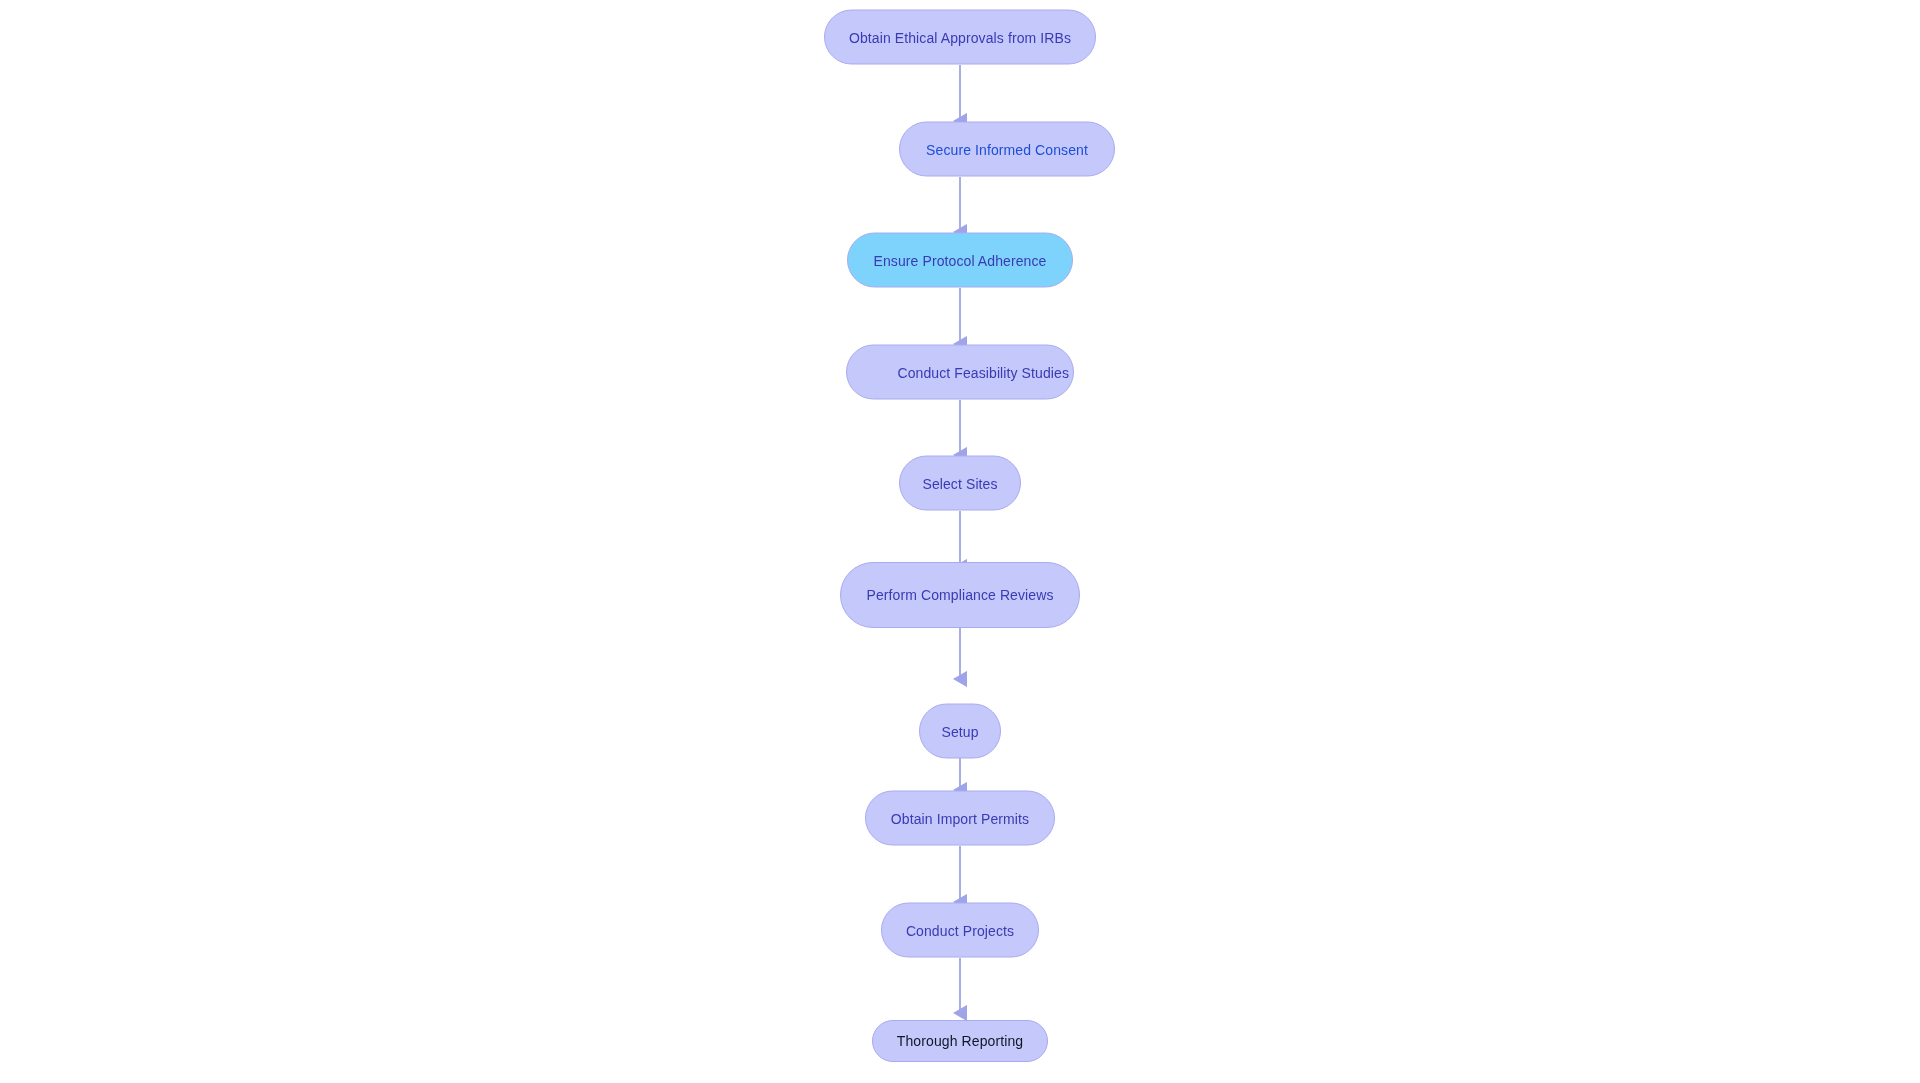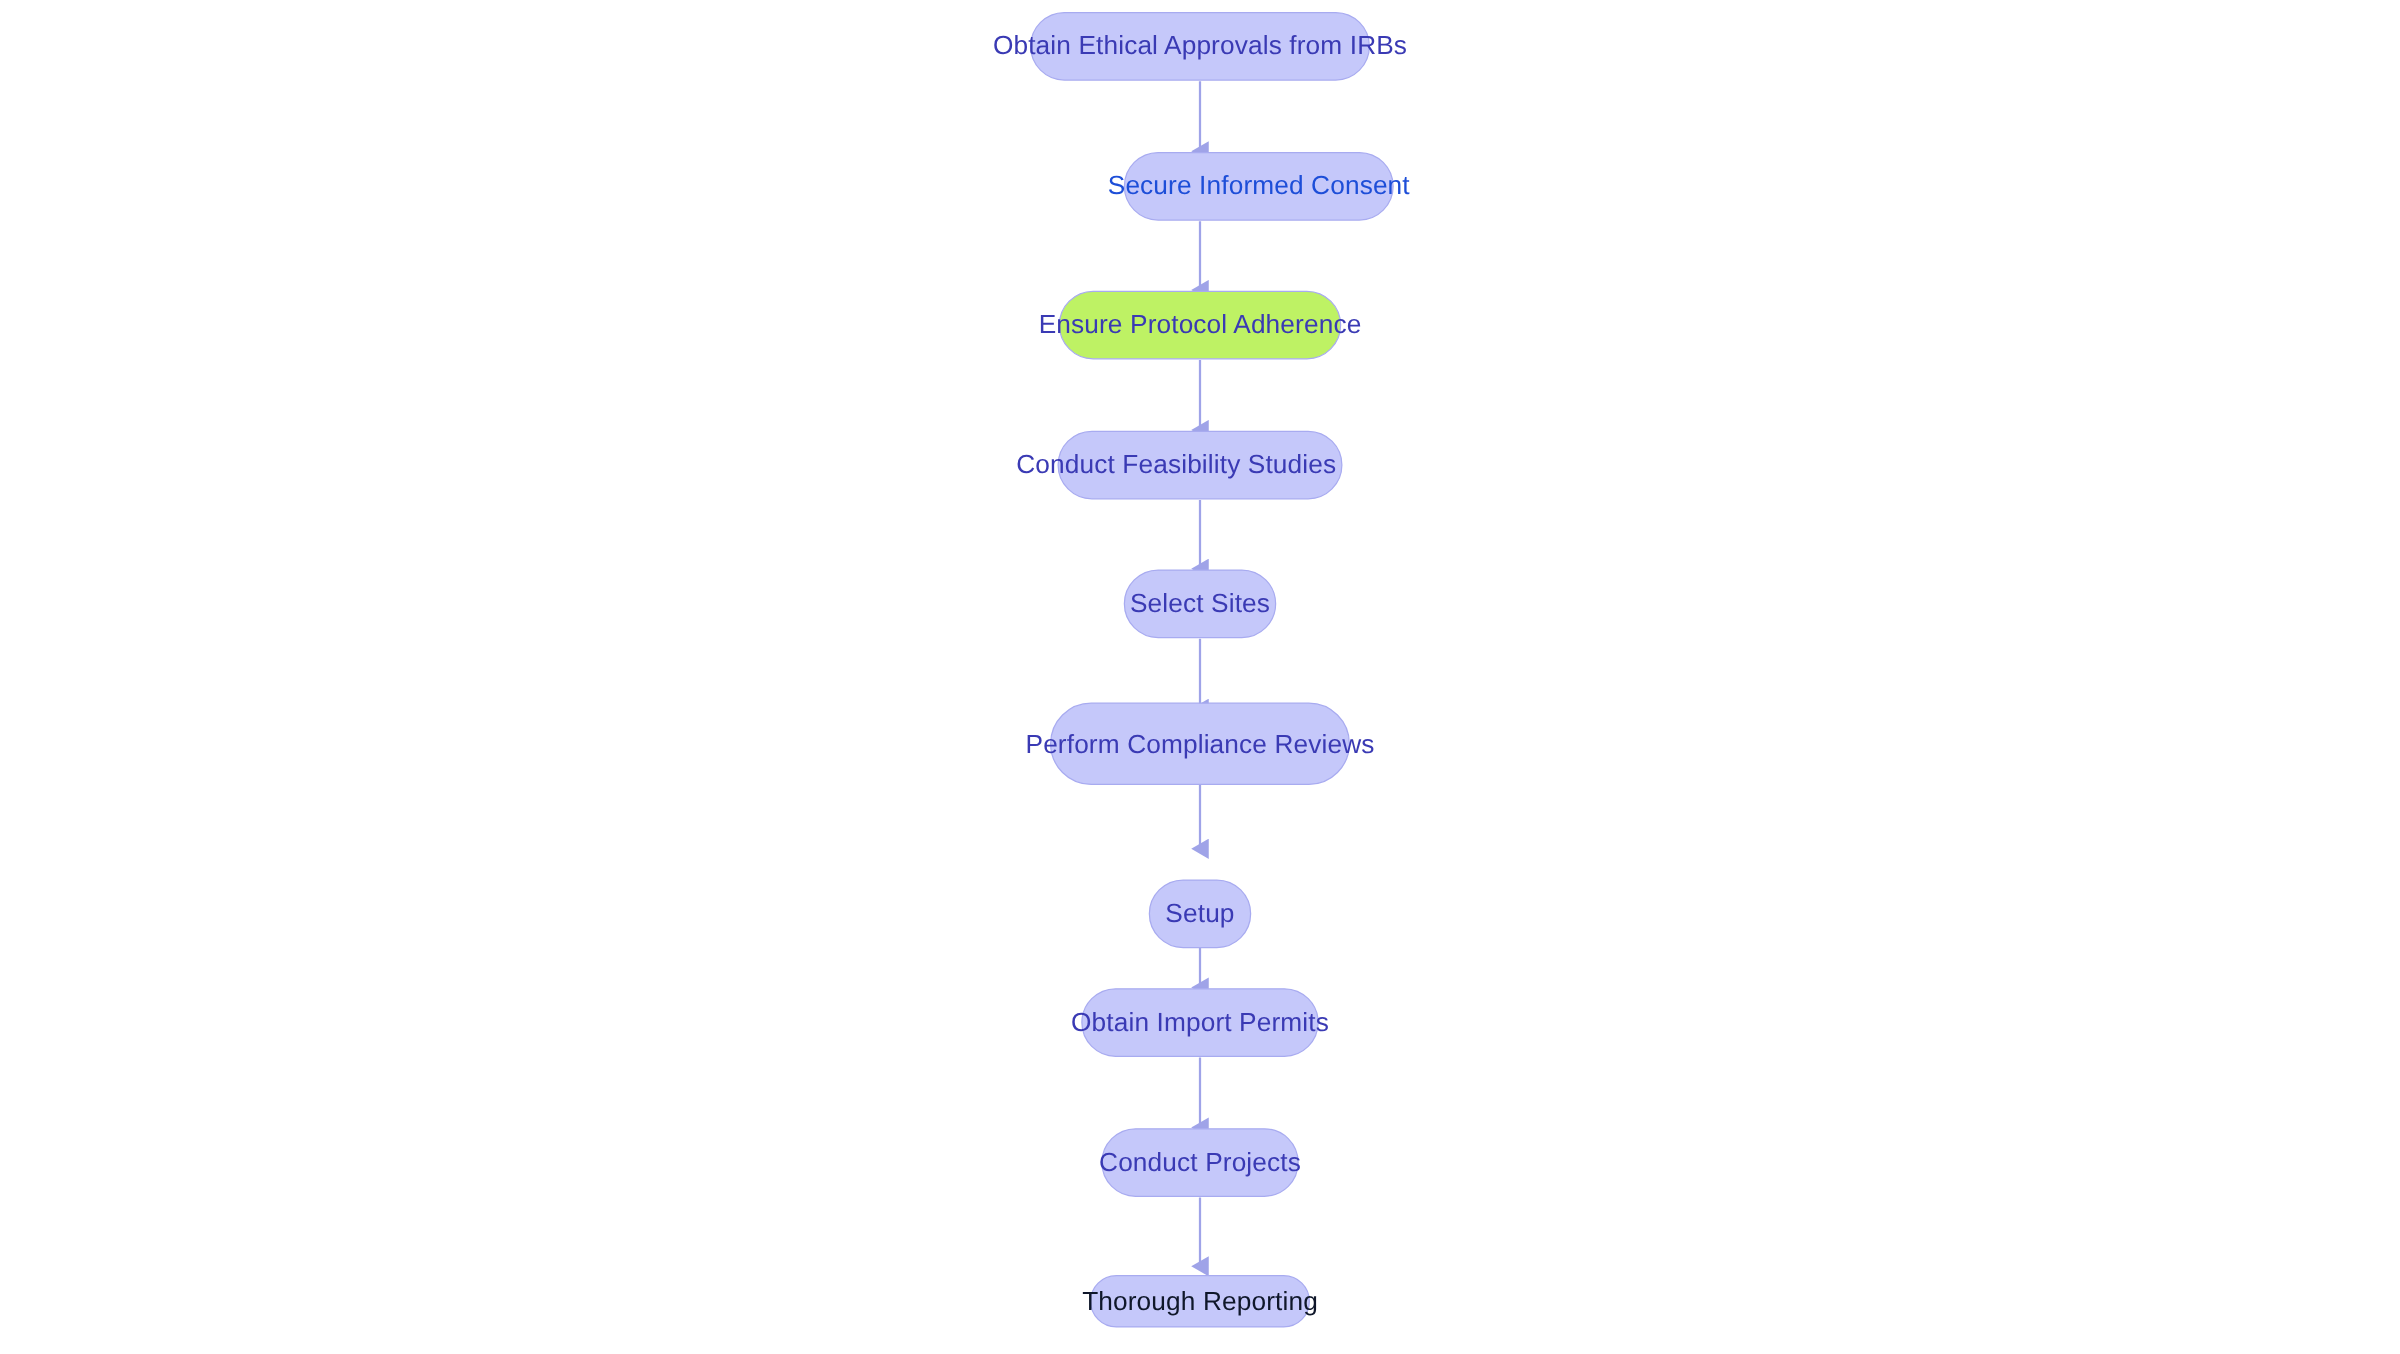--- a/index.html
+++ b/index.html
@@ -37,21 +37,21 @@
     position: absolute;
     box-sizing: border-box;
     display: flex;
     align-items: center;
     justify-content: center;
     transform: translate(-50%, -50%);
     background: #c5c8fa;
     border: 1.3px solid #a8abf0;
     border-radius: 999px;
     color: #3a3ab4;
-    font-size: 21px;
+    font-size: 14px;
     font-weight: 400;
     letter-spacing: 0.1px;
     white-space: nowrap;
     line-height: 1;
     font-family: "Liberation Sans", sans-serif;
   }
   .node-label {
     display: block;
     padding: 0 4px;
   }
@@ -80,21 +80,21 @@
       </g>
   </svg>
 
   <div id="node-layer">
       <div class="node" style="left: 960px; top: 37px; width: 272px; height: 55px; background: rgb(197, 200, 250); border-color: rgb(168, 171, 240); color: rgb(58, 58, 180);">
         <span class="node-label">Obtain Ethical Approvals from IRBs</span>
       </div>
       <div class="node" style="left: 1007px; top: 149px; width: 216px; height: 55px; background: rgb(197, 200, 250); border-color: rgb(168, 171, 240); color: #1d4ed8;">
         <span class="node-label">Secure Informed Consent</span>
       </div>
-      <div class="node" style="left: 960px; top: 260px; width: 226px; height: 55px; background: #bef264; border-color: rgb(168, 171, 240); color: rgb(58, 58, 180);">
+      <div class="node" style="left: 960px; top: 260px; width: 226px; height: 55px; background: #7dd3fc; border-color: rgb(168, 171, 240); color: rgb(58, 58, 180);">
         <span class="node-label">Ensure Protocol Adherence</span>
       </div>
       <div class="node" style="left: 960px; top: 372px; width: 228px; height: 55px; background: rgb(197, 200, 250); border-color: rgb(168, 171, 240); color: rgb(58, 58, 180); justify-content: flex-end;">
         <span class="node-label">Conduct Feasibility Studies</span>
       </div>
       <div class="node" style="left: 960px; top: 483px; width: 122px; height: 55px; background: rgb(197, 200, 250); border-color: rgb(168, 171, 240); color: rgb(58, 58, 180);">
         <span class="node-label">Select Sites</span>
       </div>
       <div class="node" style="left: 960px; top: 595px; width: 240px; height: 66px; background: rgb(197, 200, 250); border-color: rgb(168, 171, 240); color: rgb(58, 58, 180);">
         <span class="node-label">Perform Compliance Reviews</span>

